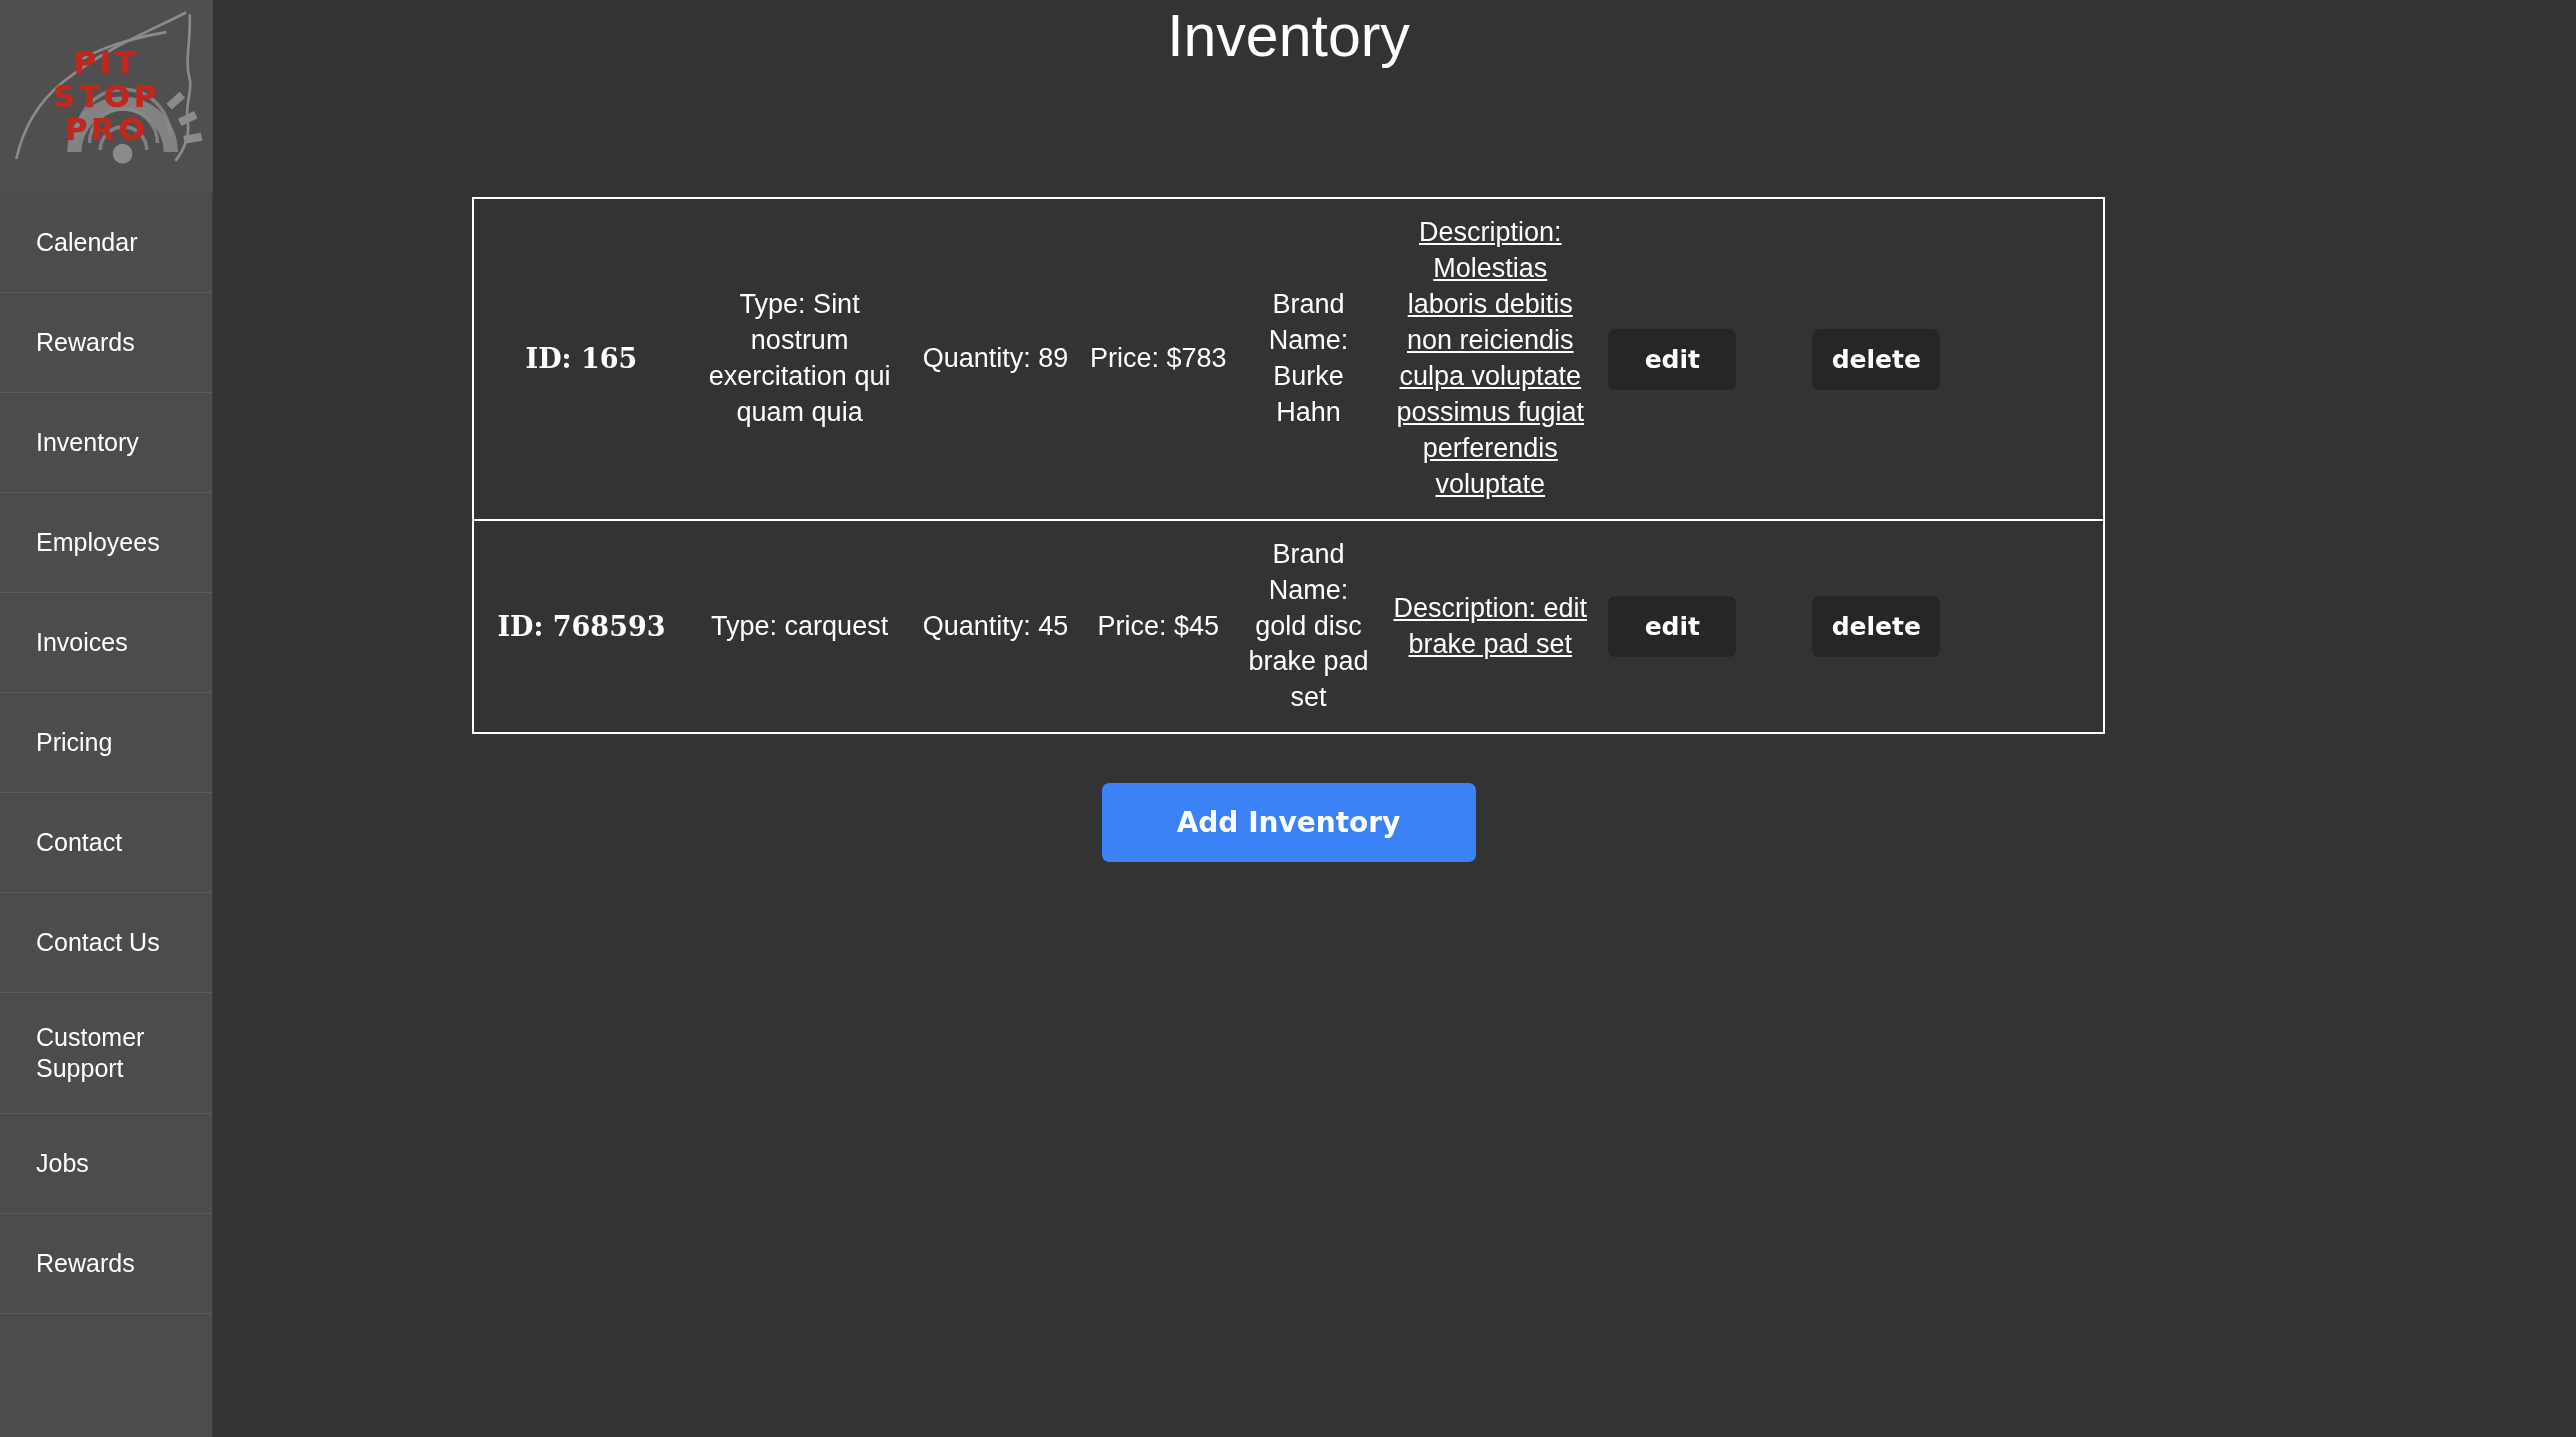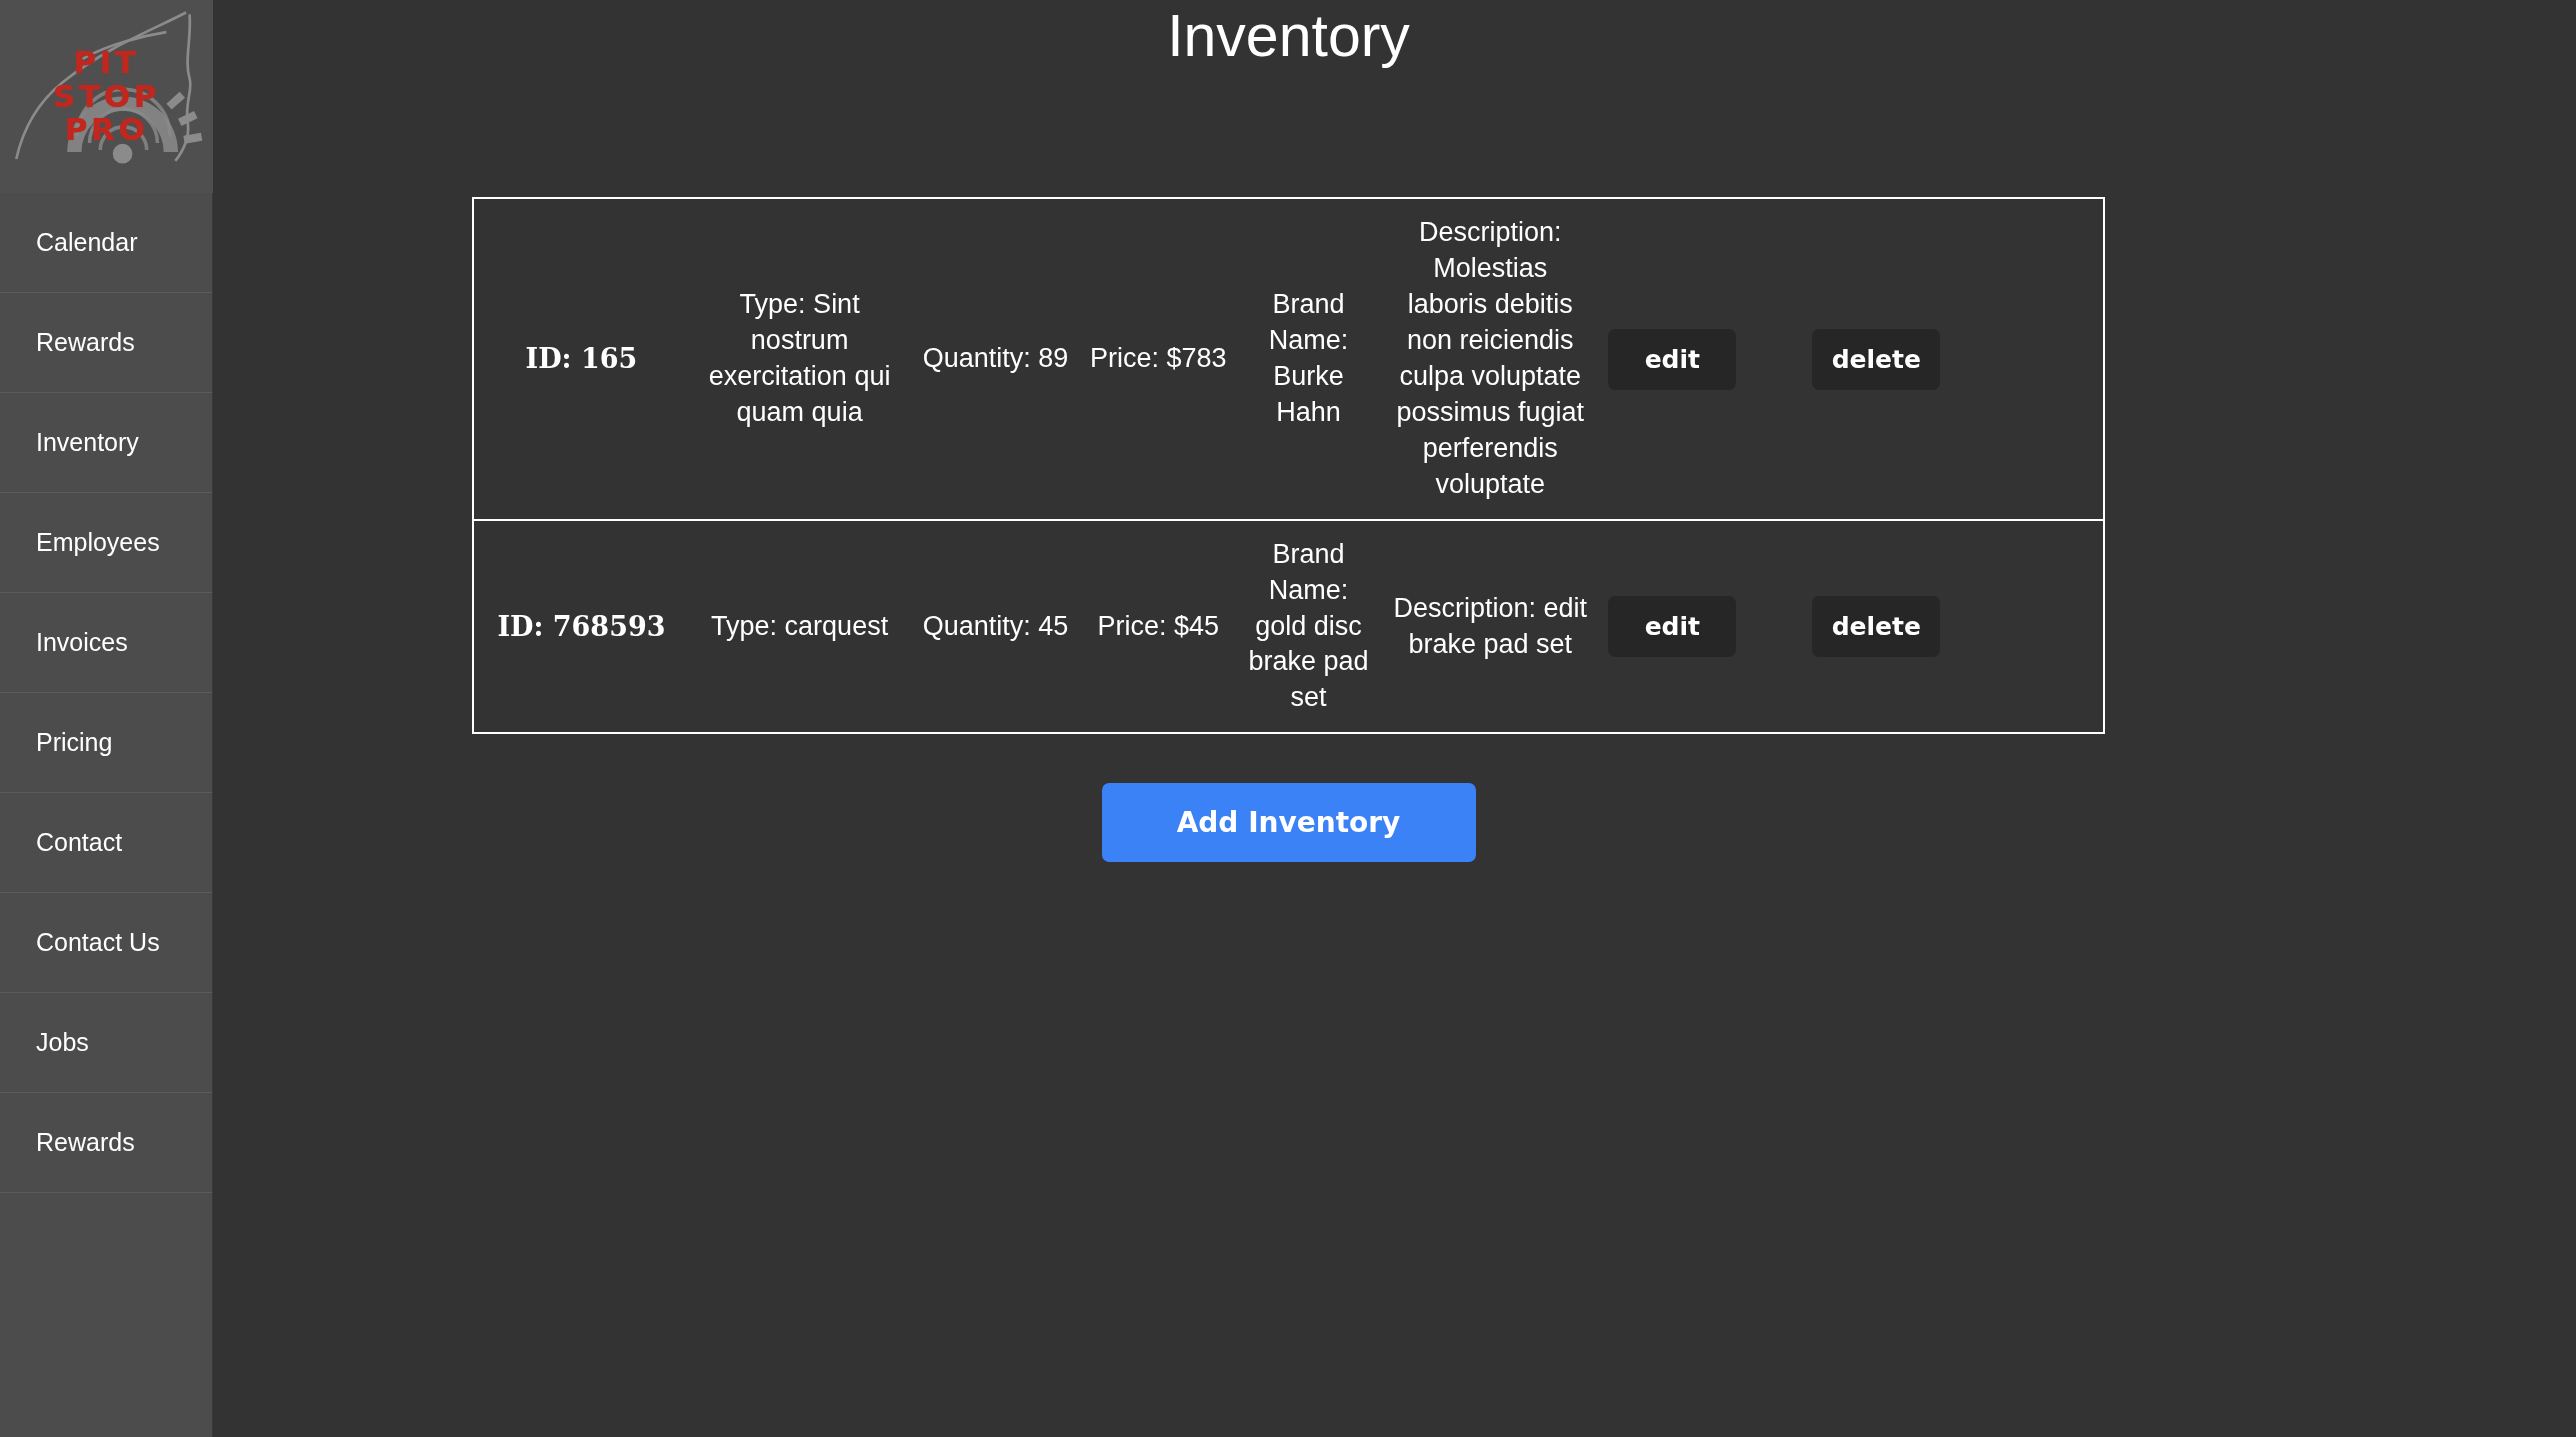--- a/index.html
+++ b/index.html
@@ -127,21 +127,21 @@
     width: 199px;
     border-right: 2.7px solid #ffffff;
     font-family: "DejaVu Serif", serif;
     font-weight: 700;
     font-size: 28px;
   }
   td.col-type     { width: 204px; }
   td.col-qty      { width: 157px; }
   td.col-price    { width: 143px; }
   td.col-brand    { width: 134px; }
-  td.col-desc     { width: 201px; }
+  td.col-desc     { width: 201px; text-decoration: underline; }
   td.col-actions  { width: 465px; }
 
   .actions {
     display: flex;
     align-items: center;
     justify-content: flex-start;
     gap: 76px;
   }
   .row-btn {
     background: #262626;
@@ -228,20 +228,23 @@
         <span>Invoices</span>
       </div>
       <div class="nav-item">
         <span>Pricing</span>
       </div>
       <div class="nav-item">
         <span>Contact</span>
       </div>
       <div class="nav-item">
         <span>Contact Us</span>
+      </div>
+      <div class="nav-item two-line">
+        <span>Customer Support</span>
       </div>
       <div class="nav-item">
         <span>Jobs</span>
       </div>
       <div class="nav-item">
         <span>Rewards</span>
       </div>
       <div class="nav-filler"></div>
     </nav>
   </aside>

